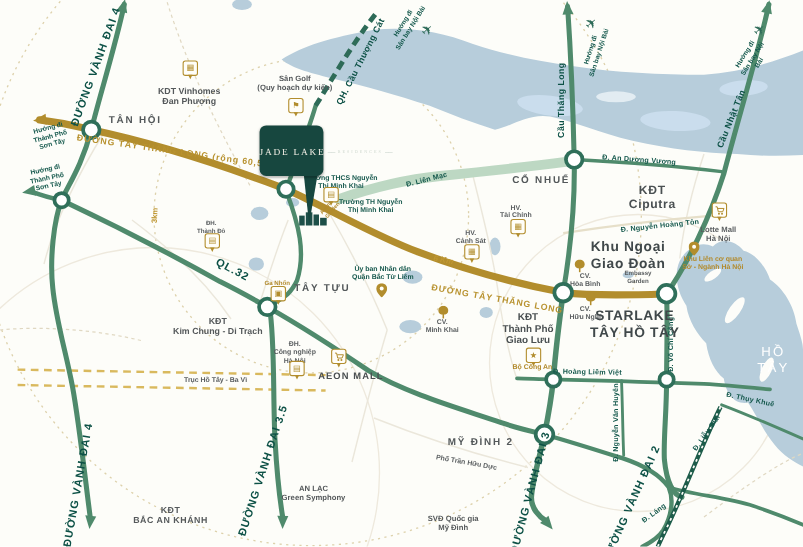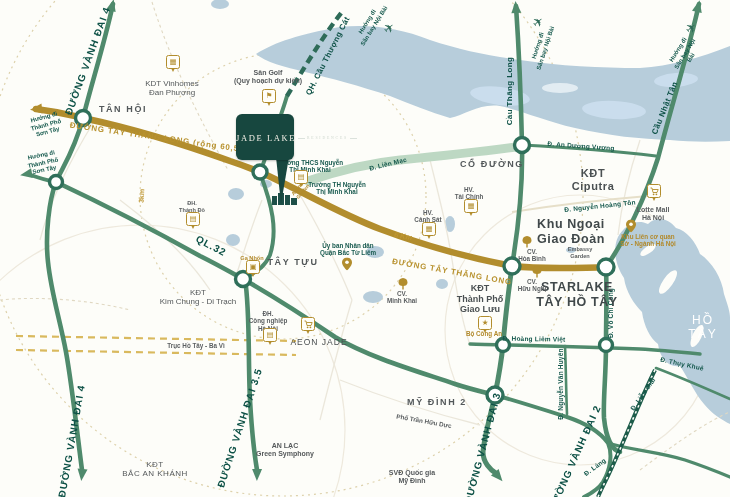--- a/index.html
+++ b/index.html
@@ -10,21 +10,21 @@
   .road-green{color:#0d5146;font-weight:bold;font-size:10px;letter-spacing:1px;}
   .road-green-8{color:#0d5146;font-weight:bold;font-size:8px;letter-spacing:.4px;}
   .road-green-sm{color:#14584c;font-weight:bold;font-size:6.5px;letter-spacing:.2px;}
   .road-gold{color:#b8922f;font-weight:bold;font-size:8px;letter-spacing:.8px;}
   .gold-sm{color:#bf9733;font-weight:bold;font-size:7.5px;}
   .dir{color:#14584c;font-weight:bold;font-size:6px;line-height:1.25;}
   .area-sm{color:#53585a;font-weight:bold;font-size:9px;letter-spacing:1.6px;}
   .area-md{color:#4a5052;font-weight:bold;font-size:11px;letter-spacing:.6px;}
   .area-lg{color:#40484a;font-weight:bold;font-size:12.5px;letter-spacing:.6px;}
   .area-med2{color:#4a5052;font-weight:bold;font-size:9px;}
-  .place{color:#55595b;font-weight:normal;font-size:8px;}
+  .place{color:#55595b;font-weight:bold;font-size:8px;}
   .place7{color:#55595b;font-weight:bold;font-size:7px;}
   .lm-green{color:#17594e;font-weight:bold;font-size:6.3px;}
   .lm-gray{color:#5a5e60;font-weight:bold;font-size:6.3px;}
   .lm-gray5{color:#5a5e60;font-weight:bold;font-size:5.6px;}
   .lm-gold{color:#b28a2c;font-weight:bold;font-size:6.3px;}
   .water-lb{color:#ffffff;font-weight:bold;font-size:13px;letter-spacing:3px;}
   .water-lb2{color:#ffffff;font-weight:normal;font-size:12px;letter-spacing:2px;}
   .plane{position:absolute;color:#2e6b58;font-size:13px;transform:translate(-50%,-50%) rotate(-40deg);font-family:"DejaVu Sans",sans-serif;pointer-events:none;}
   .icon-sign{position:absolute;width:12px;height:12px;margin:-7px 0 0 -6px;background:#fffef8;border:1.2px solid #b28d2d;border-radius:2.5px;display:flex;align-items:center;justify-content:center;color:#b28d2d;font-size:7.5px;font-weight:bold;line-height:1;font-family:"DejaVu Sans",sans-serif;}
   .icon-sign::after{content:"";position:absolute;top:100%;left:50%;margin-left:-2px;border-left:2px solid transparent;border-right:2px solid transparent;border-top:4px solid #b28d2d;}
@@ -198,21 +198,21 @@
 Sân bay Nội Bài</div>
 <div class="lb dir" style="left:685px;top:54px;transform:translate(-50%,-50%) rotate(-58deg);">Hướng đi
 Sân bay Nội Bài</div>
 <div class="plane" style="left:389px;top:28px;">✈</div>
 <div class="plane" style="left:538px;top:22px;">✈</div>
 <div class="plane" style="left:691px;top:28px;">✈</div>
 
 <div class="lb water-lb2" style="left:703px;top:327px;">HỒ TÂY</div>
 <div class="lb area-sm" style="left:123px;top:109px;">TÂN HỘI</div>
 <div class="lb area-sm" style="left:293px;top:262px;">TÂY TỰU</div>
-<div class="lb area-sm" style="left:492px;top:164px;">CỔ ĐƯỜNG</div>
+<div class="lb area-sm" style="left:492px;top:164px;">CỔ NHUẾ</div>
 <div class="lb area-sm" style="left:437px;top:402px;">MỸ ĐÌNH 2</div>
 <div class="lb place" style="left:172px;top:88px;">KDT Vinhomes
 Đan Phượng</div>
 <div class="lb place7" style="left:268px;top:77px;">Sân Golf
 (Quy hoạch dự kiến)</div>
 <div class="lb area-md" style="left:593px;top:180px;">KĐT
 Ciputra</div>
 <div class="lb area-lg" style="left:577px;top:295px;">STARLAKE
 TÂY HỒ TÂY</div>
 <div class="lb area-lg" style="left:571px;top:232px;">Khu Ngoại
@@ -247,21 +247,21 @@
 Minh Khai</div>
 <div class="lb lm-gray" style="left:532px;top:255px;">CV.
 Hòa Bình</div>
 <div class="lb lm-gray" style="left:532px;top:285px;">CV.
 Hữu Nghị</div>
 <div class="lb lm-gray" style="left:653px;top:214px;font-size:7px;">Lotte Mall
 Hà Nội</div>
 <div class="lb lm-gold" style="left:648px;top:240px;">Khu Liên cơ quan
 Sở - Ngành Hà Nội</div>
 <div class="lb lm-gold" style="left:484px;top:334px;">Bộ Công An</div>
-<div class="lb place" style="left:319px;top:342px;font-size:8.5px;letter-spacing:1px;color:#4a4f51;">AEON JADE</div>
+<div class="lb place" style="left:319px;top:342px;font-size:8.5px;letter-spacing:1px;color:#4a4f51;">AEON MALL</div>
 <div class="lb lm-gray" style="left:268px;top:321px;">ĐH.
 Công nghiệp
 Hà Nội</div>
 <div class="lb lm-gold" style="left:252px;top:258px;font-size:5.6px;">Ga Nhổn</div>
 <div class="lb lm-gray5" style="left:192px;top:207px;">ĐH.
 Thành Đô</div>
 
 <div class="icon-sign" style="left:172px;top:62px;">▦</div>
 <div class="icon-sign" style="left:268px;top:96px;">⚑</div>
 <div class="icon-sign" style="left:300px;top:177px;">▤</div>

